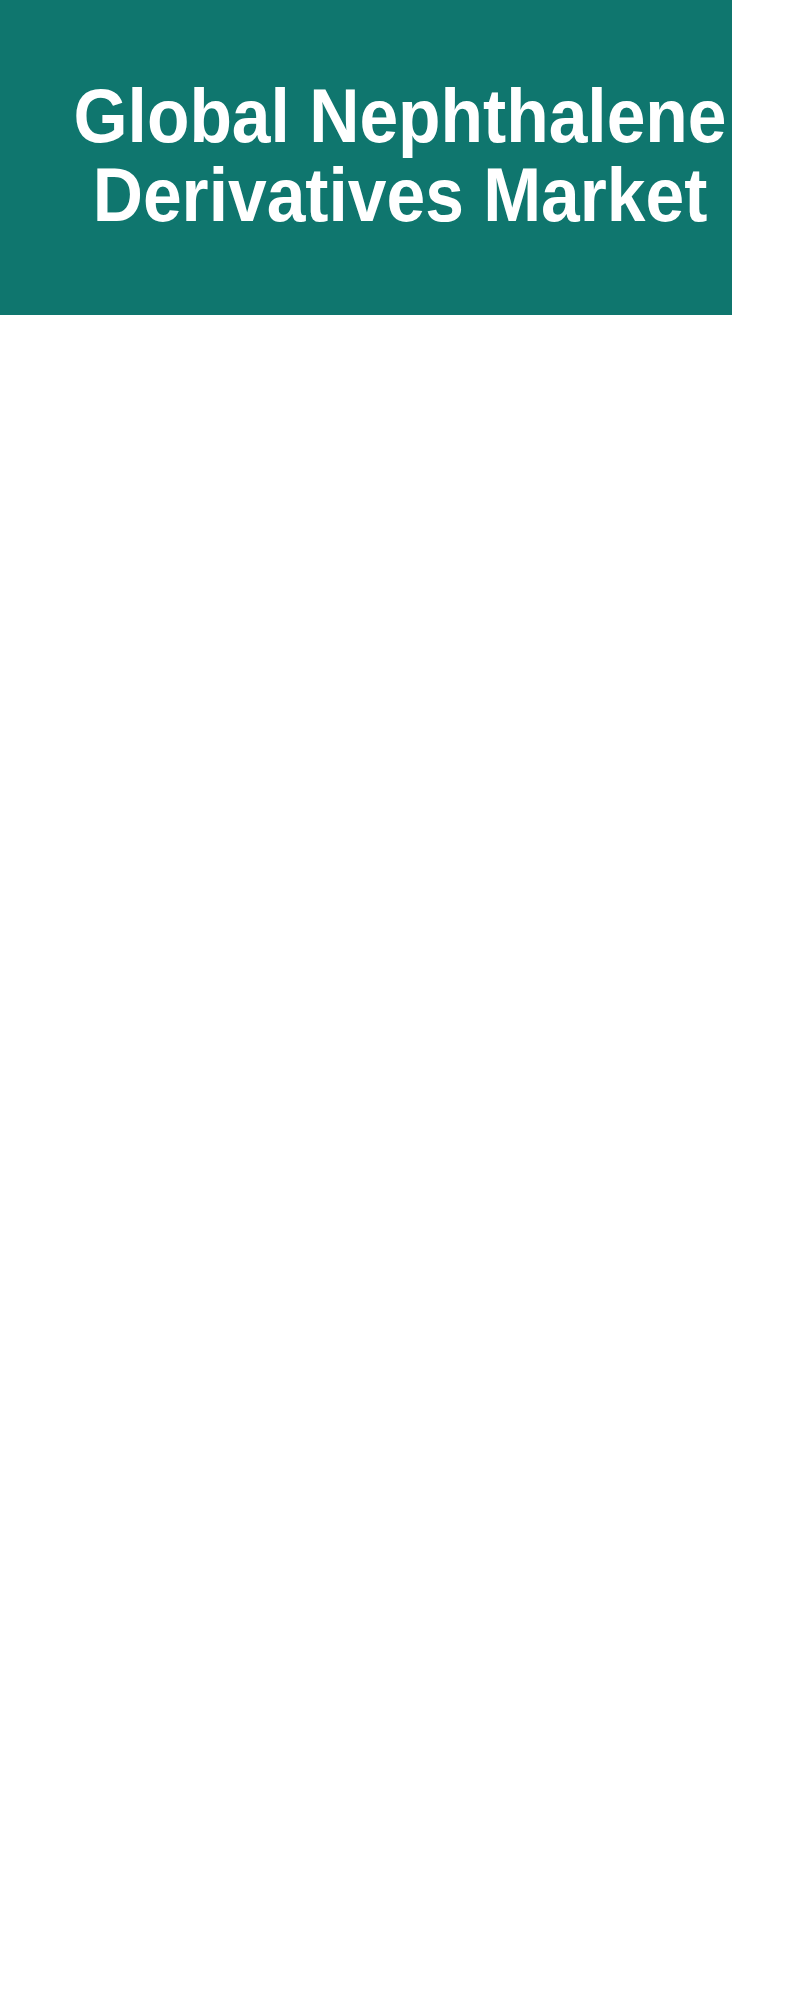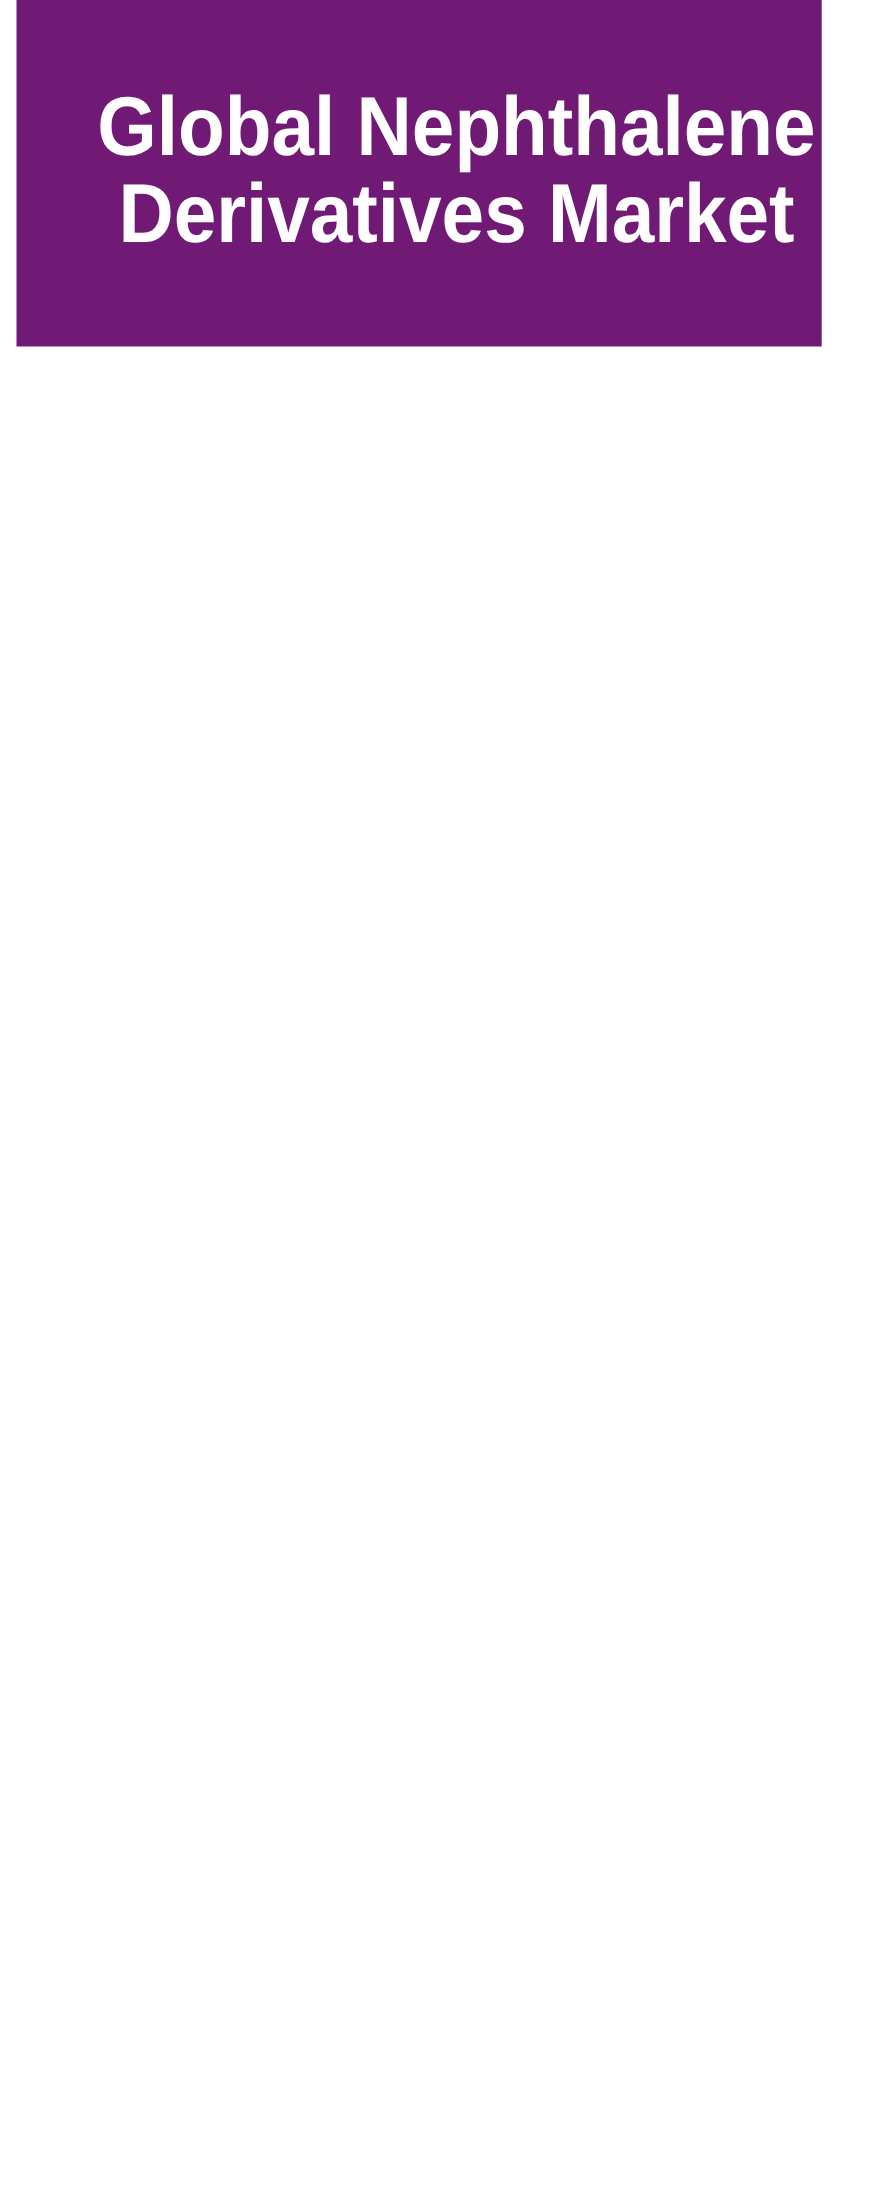--- a/index.html
+++ b/index.html
@@ -5,21 +5,21 @@
   * { margin:0; padding:0; box-sizing:border-box; }
   html,body { width:800px; height:2000px; }
   body {
     font-family: "Liberation Sans", sans-serif;
     background:#ffffff;
     -webkit-font-smoothing: antialiased;
   }
   .page { position:relative; width:800px; height:2000px; overflow:hidden; background:#fff; }
 
   
-  .header { position:absolute; left:15px; top:0; width:732px; height:315px; background:#701a75; }
+  .header { position:absolute; left:0; top:0; width:732px; height:315px; background:#0f766e; }
   .header-title {
     position:absolute; left:0; top:77px; width:800px;
     text-align:center; color:#ffffff; font-weight:bold;
     font-size:76px; line-height:78.5px; letter-spacing:0px;
   }
   .header-title > div { transform:scaleX(0.915); }
 </style>
 </head>
 <body>
 

